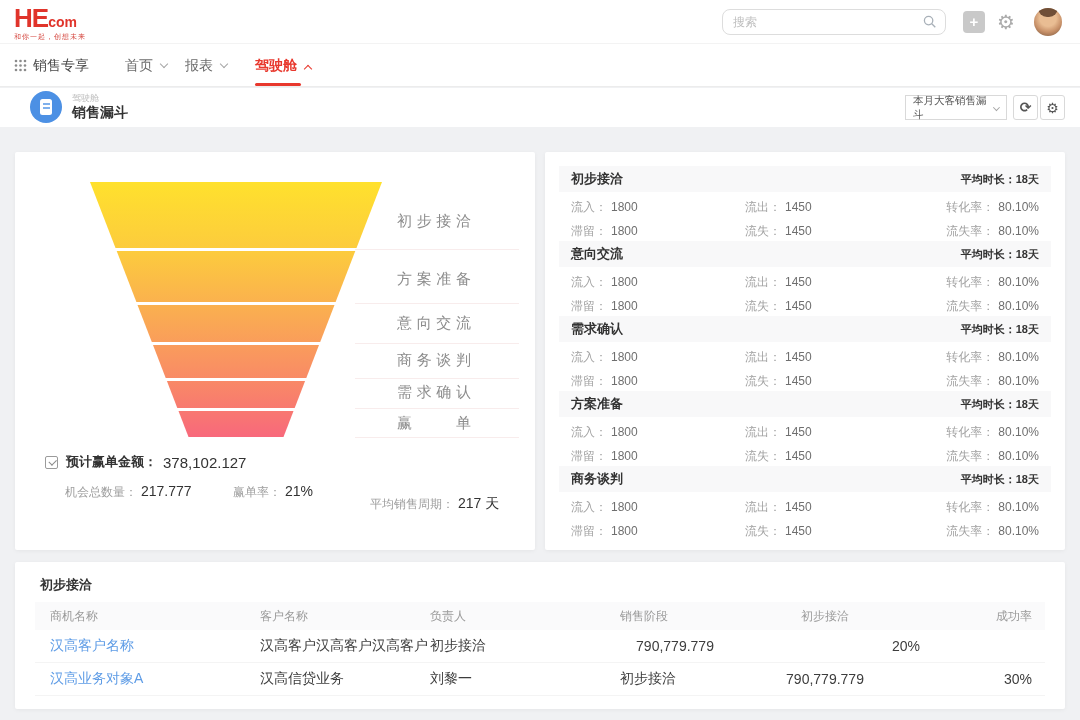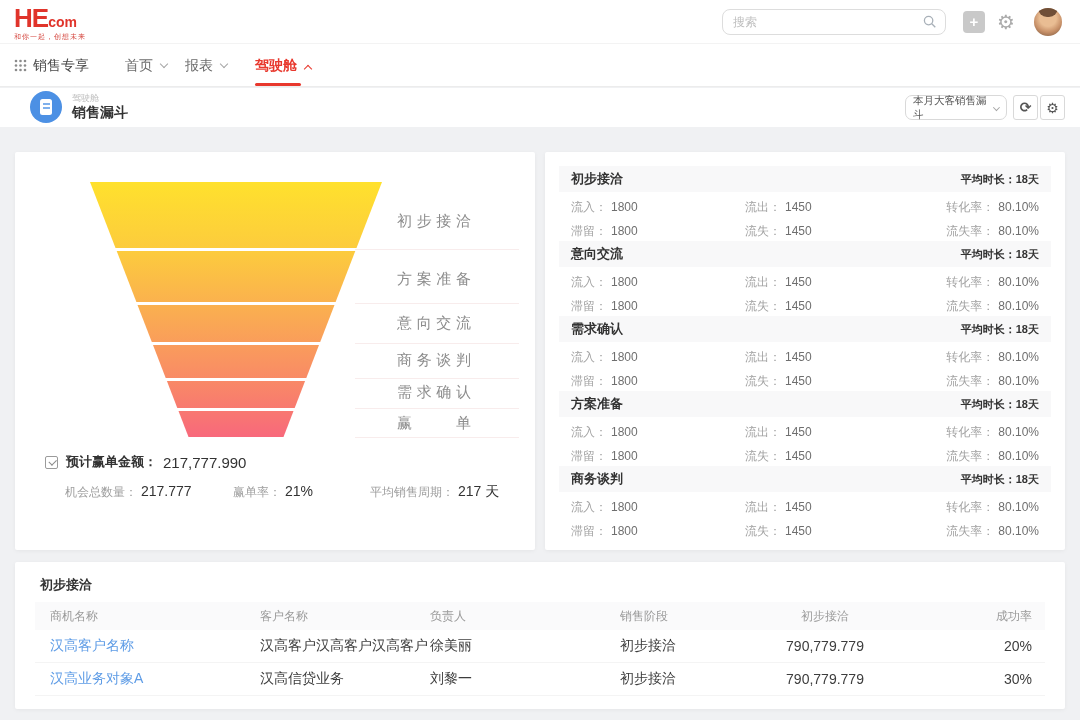--- a/index.html
+++ b/index.html
@@ -32,21 +32,21 @@
   .chev.up { border-color:#e8382d; transform:rotate(-135deg); vertical-align:-2px; }
   .nav-underline { position:absolute; left:255px; bottom:0; width:46px; height:3px; background:#e8382d; border-radius:2px; }
 
   
   #titlebar { position:absolute; left:0; top:88px; width:1080px; height:39px; background:#fff; }
   .doc-circle { position:absolute; left:30px; top:3px; width:32px; height:32px; border-radius:50%; background:#4c90e4; }
   .doc-sheet { position:absolute; left:10px; top:8px; width:12px; height:16px; background:#fff; border-radius:2.5px; }
   .doc-sheet::before { content:""; position:absolute; left:2.5px; top:4px; width:7px; height:1.6px; background:#7fb0ec; box-shadow:0 4px 0 #7fb0ec; }
   .crumb { position:absolute; left:72px; top:4px; font-size:9px; color:#bdbdbd; }
   .page-title { position:absolute; left:72px; top:16px; font-size:14px; font-weight:bold; color:#333; }
-  .selector { position:absolute; left:905px; top:7px; width:102px; height:25px; border:1px solid #d9d9d9; border-radius:7px; display:flex; align-items:center; justify-content:space-between; padding:0 7px; font-size:10.5px; color:#555; cursor:pointer; background:#fff; }
+  .selector { position:absolute; left:905px; top:7px; width:102px; height:25px; border:1px solid #d9d9d9; border-radius:0; display:flex; align-items:center; justify-content:space-between; padding:0 7px; font-size:10.5px; color:#555; cursor:pointer; background:#fff; }
   .selector .chev { margin-left:4px; width:5px; height:5px; vertical-align:2px; }
   .tool-btn { position:absolute; top:7px; width:25px; height:25px; border:1px solid #d9d9d9; border-radius:3px; background:#fff; text-align:center; cursor:pointer; color:#555; }
   .tool-btn.refresh { left:1013px; font-size:14px; line-height:23px; font-weight:bold; }
   .tool-btn.gear { left:1040px; font-size:14px; line-height:24px; }
 
   .refresh-line { position:absolute; left:30px; top:135px; font-size:10px; color:#ababab;margin-top:28px; }
 
   
   .card { position:absolute; background:#fff; border-radius:2px; box-shadow:0 1px 4px rgba(0,0,0,.05); }
   #left-card  { left:15px;  top:152px; width:520px;  height:398px; }
@@ -58,21 +58,21 @@
   .hl { position:absolute; left:340px; width:164px; height:1px; background:#f8ecec; }
   .fl { position:absolute; left:382px; width:74px; height:16px; line-height:16px; font-size:15px; color:#8c8c8c; text-align:justify; text-align-last:justify; }
   .exp-row { position:absolute; left:30px; top:302px; height:16px; display:flex; align-items:center; }
   .cbx { width:13px; height:13px; border:1px solid #9b9b9b; border-radius:2px; position:relative; }
   .cbx::before { content:""; position:absolute; left:2.5px; top:2.5px; width:6px; height:3.5px; border-left:1.4px solid #8b8b8b; border-bottom:1.4px solid #8b8b8b; transform:rotate(-45deg); }
   .exp-label { margin-left:8px; font-size:13px; font-weight:bold; color:#333; }
   .exp-value { margin-left:6px; font-size:15px; color:#333; }
   .stats-row { position:absolute; top:331px; left:0; width:100%; height:16px; }
   .stat { position:absolute; font-size:12px; color:#9e9e9e; }
   .stat .sv { font-size:14px; color:#333; margin-left:4px; }
-  .st1 { left:50px; } .st2 { left:218px; } .st3 { left:355px; }
+  .st1 { left:50px; } .st2 { left:218px; } .st3 { left:355px;margin-top:12px; }
 
   
   .sec { position:absolute; left:14px; width:492px; height:75px; }
   .sec-head { height:26px; background:#f8f8f9; display:flex; align-items:center; justify-content:space-between; padding:0 12px; }
   .sec-title { font-size:13px; font-weight:bold; color:#333; }
   .sec-dur { font-size:11px; font-weight:bold; color:#333; }
   .m-row { position:relative; height:24px; }
   .m-row .c1 { position:absolute; left:12px; top:5px; }
   .m-row .c2 { position:absolute; left:186px; top:5px; }
   .m-row .c3 { position:absolute; right:12px; top:5px; }
@@ -176,21 +176,21 @@
     <div class="fl" style="top:61px">初步接洽</div>
     <div class="fl" style="top:119px">方案准备</div>
     <div class="fl" style="top:163px">意向交流</div>
     <div class="fl" style="top:200px">商务谈判</div>
     <div class="fl" style="top:232px">需求确认</div>
     <div class="fl" style="top:263px">赢单</div>
 
     <div class="exp-row">
       <span class="cbx"></span>
       <span class="exp-label">预计赢单金额：</span>
-      <span class="exp-value">217,777.990</span>
+      <span class="exp-value">378,102.127</span>
     </div>
     <div class="stats-row">
       <span class="stat st1"><span>机会总数量：</span><span class="sv">217.777</span></span>
       <span class="stat st2"><span>赢单率：</span><span class="sv">21%</span></span>
       <span class="stat st3"><span>平均销售周期：</span><span class="sv">217 天</span></span>
     </div>
   </div>
 
   <div id="right-card" class="card">
 
@@ -289,21 +289,20 @@
       <span>客户名称</span>
       <span>负责人</span>
       <span>销售阶段</span>
       <span class="tc5">初步接洽</span>
       <span class="tc6">成功率</span>
     </div>
 
     <div class="trow r1 tgrid">
       <span class="link">汉高客户名称</span>
       <span>汉高客户汉高客户汉高客户</span>
-      <span>徐美丽</span>
       <span>初步接洽</span>
       <span class="tc5">790,779.779</span>
       <span class="tc6">20%</span>
     </div>
 
     <div class="trow r2 tgrid">
       <span class="link">汉高业务对象A</span>
       <span>汉高信贷业务</span>
       <span>刘黎一</span>
       <span>初步接洽</span>

